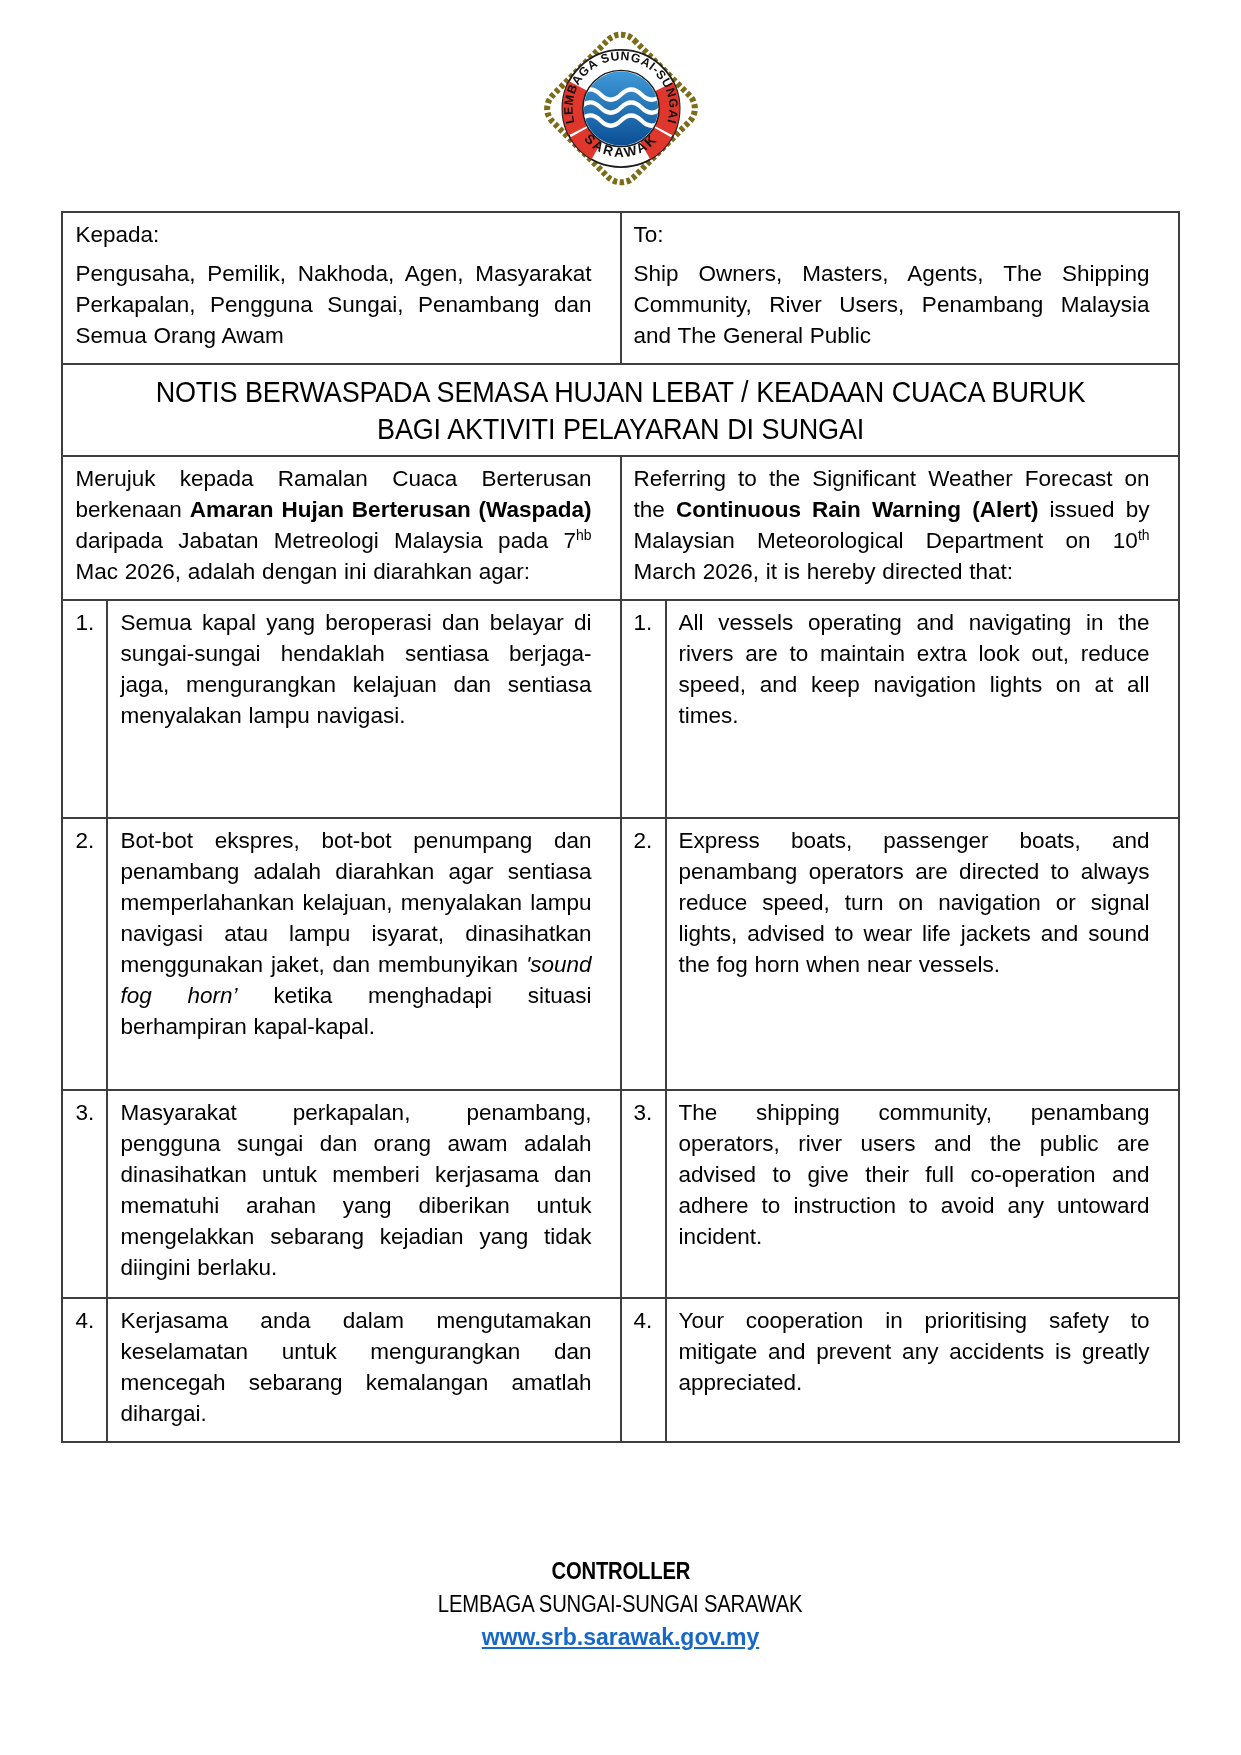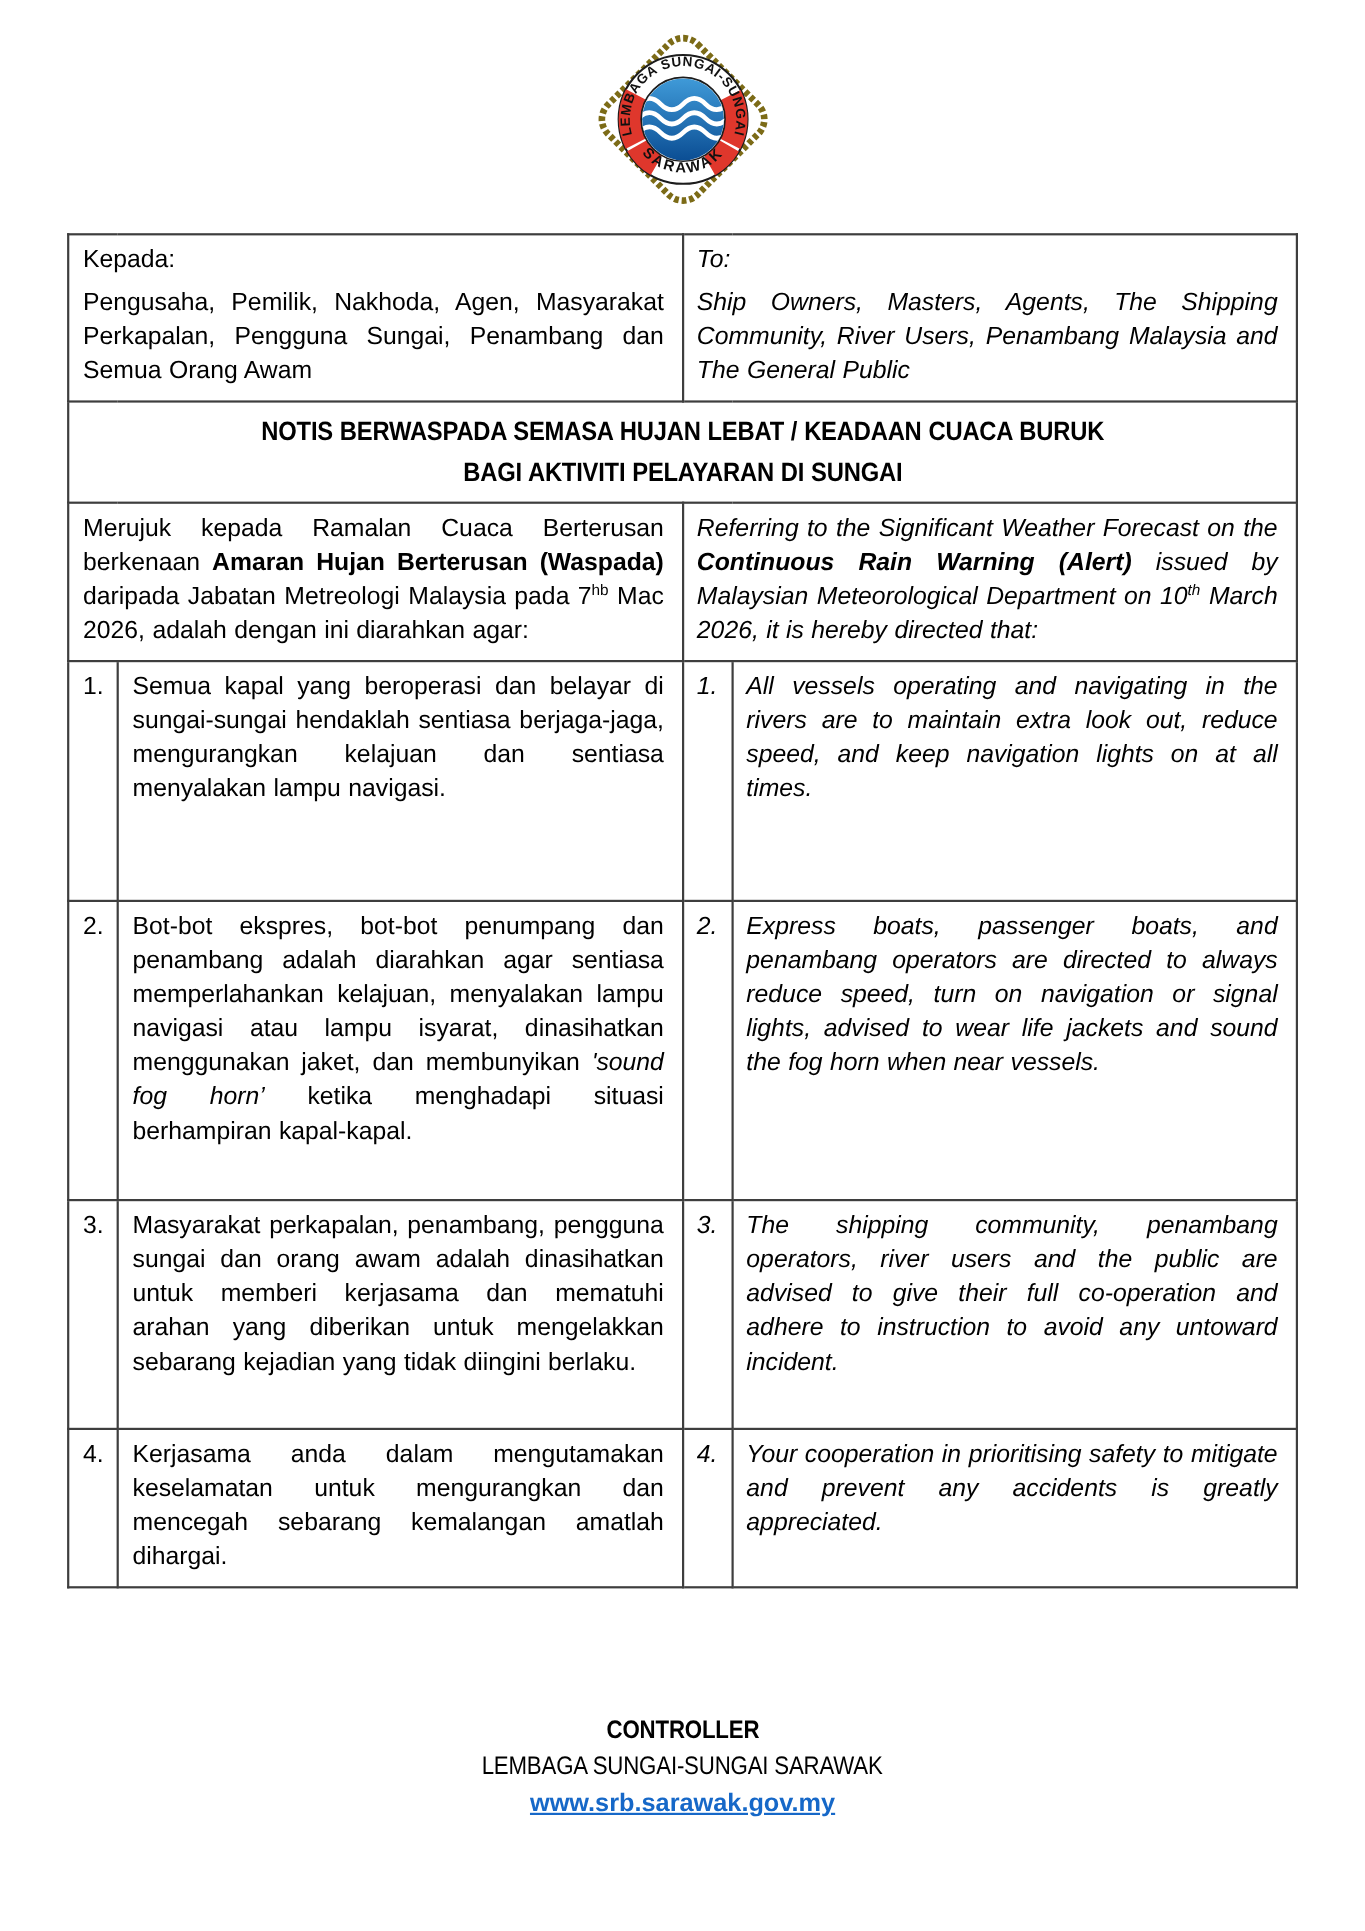--- a/index.html
+++ b/index.html
@@ -11,30 +11,30 @@
   .logo-wrap svg{display:inline-block;}
 
   
   .header{margin-top:16px;text-align:center;line-height:31px;}
   .header .line{font-weight:bold;font-size:25px;}
   .cond{display:inline-block;transform:scaleX(0.88);transform-origin:center;white-space:nowrap;letter-spacing:-0.2px;}
   .notice-no{color:#2d5e96;}
 
   
   table.notice-table{border-collapse:collapse;table-layout:fixed;width:1116px;margin:10px auto 0 auto;}
-  table.notice-table td{border:2px solid #3e3e3e;vertical-align:top;padding:6px 16px 12px 12px;
+  table.notice-table td{border:2px solid #3e3e3e;vertical-align:top;padding:6px 28px 12px 12px;
     font-size:22.5px;line-height:31px;word-spacing:0.5px;}
   td.num{padding:6px 2px 6px 2px;text-align:center;}
   td.just{text-align:justify;}
-  .en-cell{font-style:italic;}
+  .en-cell{}
   .lbl{margin-bottom:8px;}
   sup{font-size:0.62em;vertical-align:super;line-height:0;}
 
   tr.row-title td{padding:8px 6px;text-align:center;}
-  .big-heading{font-weight:bold;font-size:24px;line-height:37px;}
+  .big-heading{font-weight:normal;font-size:30px;line-height:37px;}
 
   tr.r1{height:218px;} tr.r2{height:272px;} tr.r3{height:208px;} tr.r4{height:134px;}
 
   
   .footer{margin-top:112px;text-align:center;font-size:23px;line-height:33px;}
   .footer .ctrl{font-weight:bold;text-decoration:underline;}
   .footer a{color:#1668c8;font-weight:bold;text-decoration:underline;}
 </style>
 </head>
 <body>

